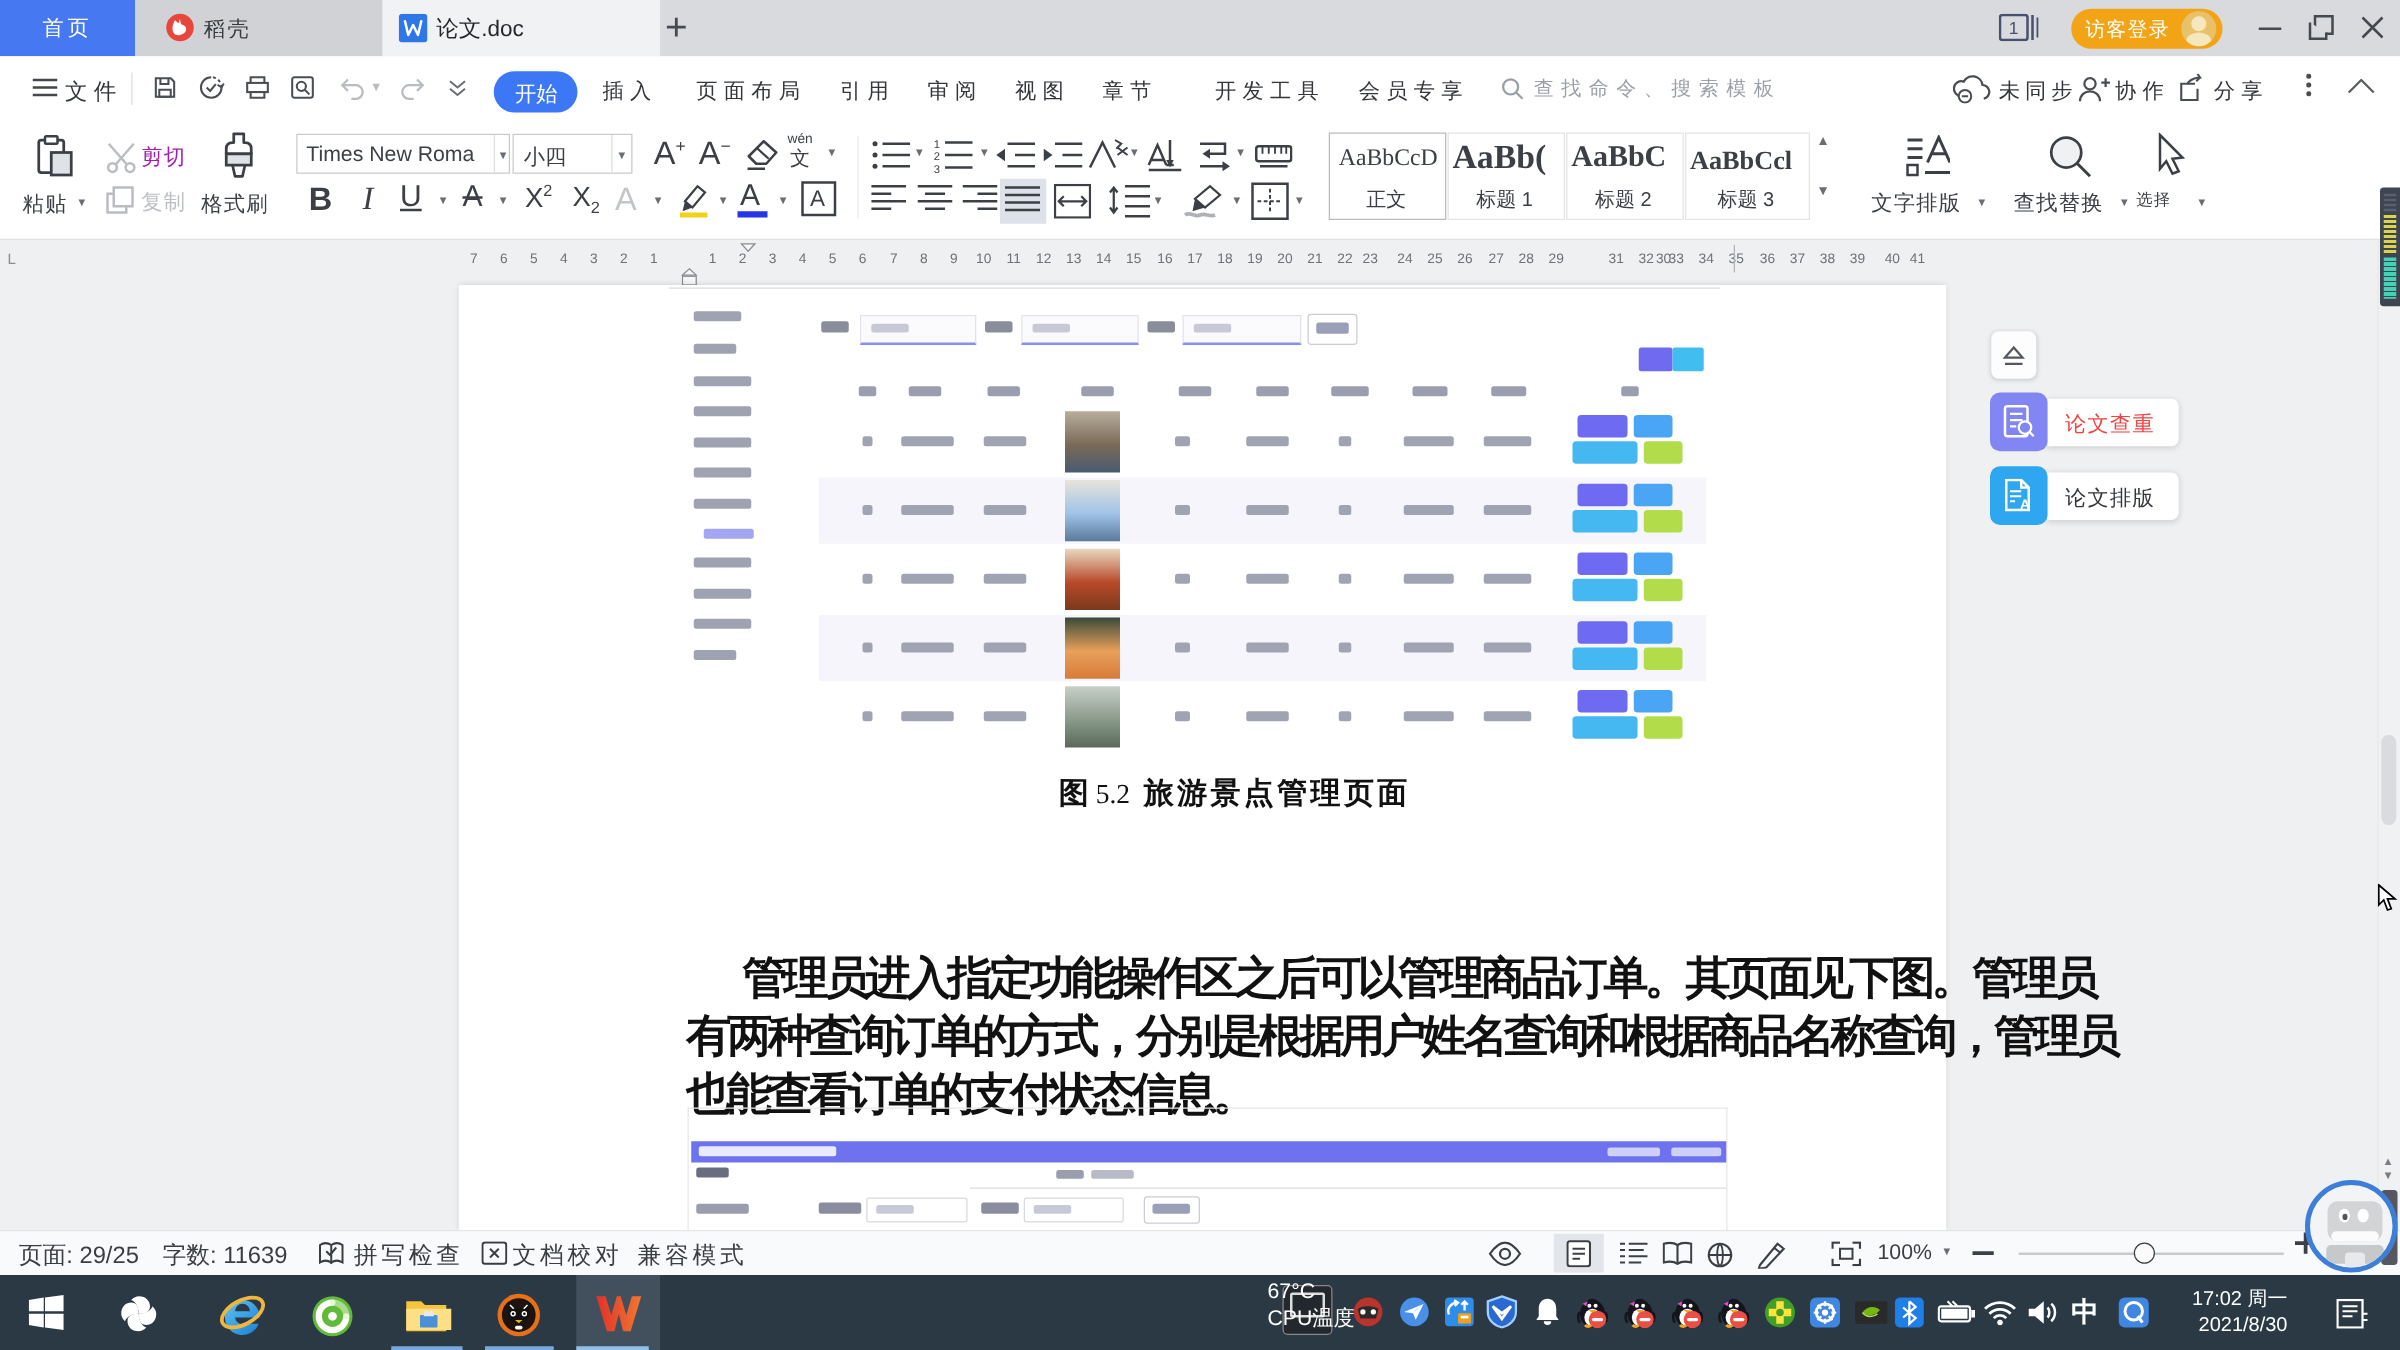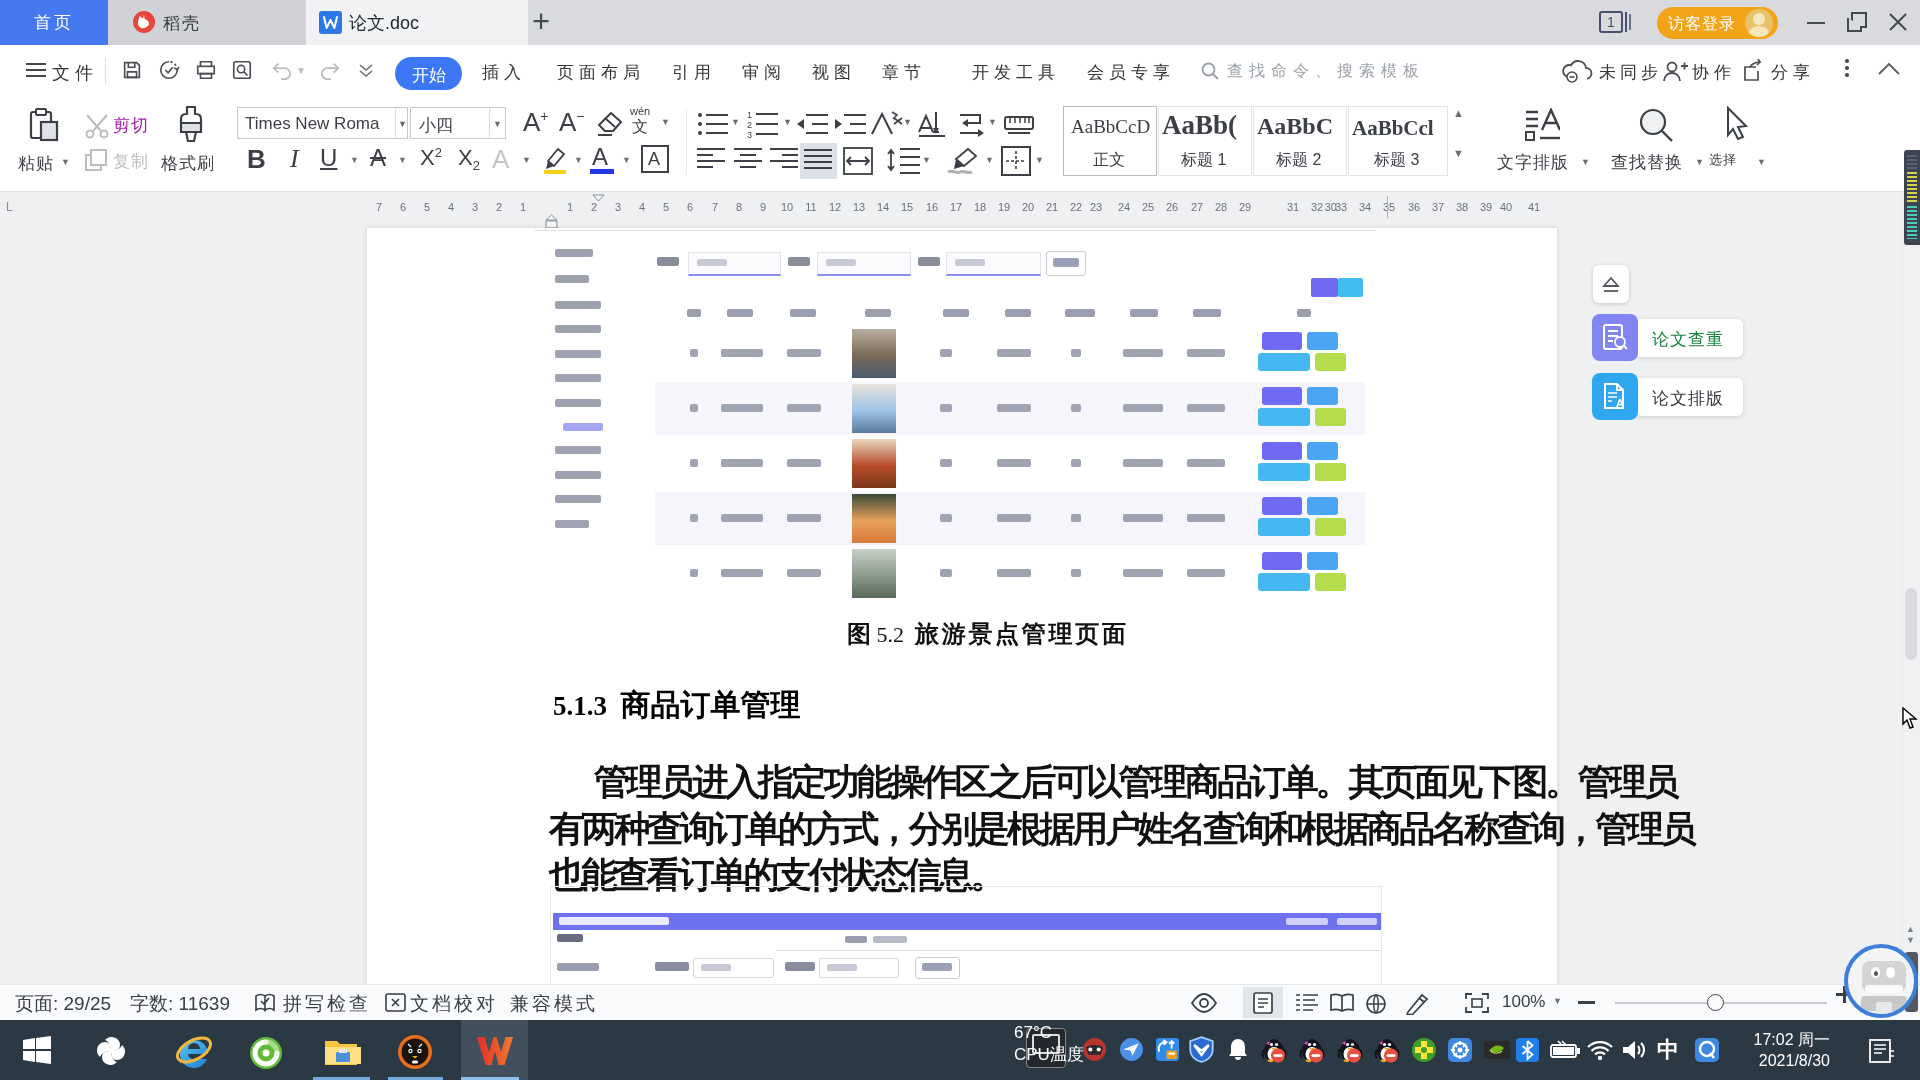--- a/index.html
+++ b/index.html
@@ -358,21 +358,21 @@
         <span class="abs" style="left:1317px;top:5px;width:20px;text-align:right">30</span>
         <span class="abs" style="left:1283px;top:5px;width:20px;text-align:center">31</span>
         <span class="abs" style="left:1307px;top:5px;width:20px;text-align:center">32</span>
         <span class="abs" style="left:1331px;top:5px;width:20px;text-align:center">33</span>
         <span class="abs" style="left:1355px;top:5px;width:20px;text-align:center">34</span>
         <span class="abs" style="left:1379px;top:5px;width:20px;text-align:center">35</span>
         <span class="abs" style="left:1404px;top:5px;width:20px;text-align:center">36</span>
         <span class="abs" style="left:1428px;top:5px;width:20px;text-align:center">37</span>
         <span class="abs" style="left:1452px;top:5px;width:20px;text-align:center">38</span>
         <span class="abs" style="left:1476px;top:5px;width:20px;text-align:center">39</span>
-        <span class="abs" style="left:1500px;top:5px;width:20px;text-align:left">40</span>
+        <span class="abs" style="left:1500px;top:5px;width:20px;text-align:right">40</span>
         <span class="abs" style="left:1524px;top:5px;width:20px;text-align:center">41</span>
       </div>
     <svg class="abs" style="left:592px;top:2px" width="13" height="8" viewBox="0 0 13 8">
         <path d="M1 1h11L6.5 7z" fill="#f5f6f8" stroke="#8a8d91" stroke-width="1"></path>
       </svg>
     <svg class="abs" style="left:545px;top:22px" width="13" height="16" viewBox="0 0 13 16">
         <path d="M6.5 1L12 6H1z" fill="#f5f6f8" stroke="#8a8d91" stroke-width="1"></path>
         <rect x="1" y="7" width="11" height="7" fill="#f5f6f8" stroke="#8a8d91" stroke-width="1"></rect>
       </svg>
     <div class="abs" style="left:1387px;top:4px;width:1px;height:22px;background:#b0b3b7"></div>
@@ -477,21 +477,20 @@
           <div class="abs" style="left:462px;top:339px;width:34px;height:8px;border-radius:2px;background:#a0a3b2;opacity:1"></div>
           <div class="abs" style="left:536px;top:339px;width:10px;height:8px;border-radius:2px;background:#a0a3b2;opacity:1"></div>
           <div class="abs" style="left:588px;top:339px;width:40px;height:8px;border-radius:2px;background:#a0a3b2;opacity:1"></div>
           <div class="abs" style="left:652px;top:339px;width:38px;height:8px;border-radius:2px;background:#a0a3b2;opacity:1"></div>
           <div class="abs" style="left:727px;top:322px;width:40px;height:18px;background:#6f6af2;border-radius:3px"></div>
           <div class="abs" style="left:772px;top:322px;width:31px;height:18px;background:#4aa5f5;border-radius:3px"></div>
           <div class="abs" style="left:723px;top:343px;width:52px;height:18px;background:#45b8f2;border-radius:3px"></div>
           <div class="abs" style="left:780px;top:343px;width:31px;height:18px;background:#b2dc4a;border-radius:3px"></div>
         </div>
       <div id="caption" class="abs" style="left:480px;top:390px;font-size:24px;color:#111;white-space:nowrap"><span style="font-family:'Liberation Sans';font-weight:bold">图</span><span style="font-family:'Liberation Serif';font-size:22px"> 5.2&nbsp; </span><span style="font-family:'Liberation Sans';letter-spacing:2.7px;font-weight:bold">旅游景点管理页面</span></div>
-      <div id="heading" class="abs" style="left:186px;top:457px;font-weight:bold;color:#000"><span style="font-family:'Liberation Serif';font-size:27px">5.1.3&nbsp;&nbsp;</span><span style="font-family:'Liberation Sans';font-size:30px;letter-spacing:0px">商品订单管理</span></div>
       <div class="abs" style="left:227px;top:530px;font-size:36px;font-weight:bold;letter-spacing:-3.2px;color:#111;white-space:nowrap">管理员进入指定功能操作区之后可以管理商品订单。其页面见下图。管理员</div>
       <div class="abs" style="left:182px;top:577px;font-size:36px;font-weight:bold;letter-spacing:-3.3px;color:#111;white-space:nowrap">有两种查询订单的方式，分别是根据用户姓名查询和根据商品名称查询，管理员</div>
       <div class="abs" style="left:182px;top:623px;font-size:36px;font-weight:bold;letter-spacing:-3.6px;color:#111;white-space:nowrap">也能查看订单的支付状态信息。</div>
       <div id="shot2" class="abs" style="left:183px;top:658px;width:832px;height:98px;border:1px solid #e8e8ec;border-bottom:none">
           <div class="abs" style="left:2px;top:26px;width:828px;height:17px;background:#6e72ee"></div>
           <div class="abs" style="left:8px;top:30px;width:110px;height:8px;border-radius:2px;background:#fff;opacity:0.85"></div>
           <div class="abs" style="left:735px;top:31px;width:42px;height:7px;border-radius:2px;background:#d8daf8;opacity:0.9"></div>
           <div class="abs" style="left:786px;top:31px;width:40px;height:7px;border-radius:2px;background:#d8daf8;opacity:0.9"></div>
           <div class="abs" style="left:6px;top:47px;width:26px;height:8px;border-radius:2px;background:#6a6d80;opacity:1"></div>
           <div class="abs" style="left:6px;top:76px;width:42px;height:8px;border-radius:2px;background:#9a9dae;opacity:1"></div>
@@ -509,21 +508,21 @@
         </div>
     </div>
 
     <div class="abs" style="left:1593px;top:73px;width:36px;height:38px;background:#fdfdfe;border-radius:6px;box-shadow:0 1px 4px rgba(0,0,0,0.18)">
       <svg class="abs" style="left:8px;top:9px" width="20" height="20" viewBox="0 0 20 20">
           <path d="M3 12L10 4l7 8z" fill="none" stroke="#55585e" stroke-width="1.8"></path>
           <path d="M3 17h14" stroke="#55585e" stroke-width="1.8"></path>
         </svg>
     </div>
     <div class="abs" style="left:1638px;top:127px;width:105px;height:38px;background:#fff;border-radius:0 6px 6px 0;box-shadow:0 1px 5px rgba(0,0,0,0.15)">
-        <span class="abs" style="left:14px;top:9px;font-size:17px;color:#15803d;letter-spacing:1px">论文查重</span>
+        <span class="abs" style="left:14px;top:9px;font-size:17px;color:#ef4444;letter-spacing:1px">论文查重</span>
       </div>
     <div class="abs" style="left:1592px;top:122px;width:46px;height:47px;background:#8186f2;border-radius:8px">
       <svg class="abs" style="left:10px;top:10px" width="27" height="27" viewBox="0 0 27 27">
           <rect x="2" y="1" width="18" height="24" rx="2" fill="none" stroke="#fff" stroke-width="2"></rect>
           <path d="M6 7h10M6 12h10M6 17h5" stroke="#fff" stroke-width="1.8"></path>
           <circle cx="18" cy="18" r="5" fill="#8186f2" stroke="#fff" stroke-width="1.8"></circle>
           <path d="M21.5 21.5L25 25" stroke="#fff" stroke-width="1.8"></path>
         </svg>
     </div>
     <div class="abs" style="left:1638px;top:186px;width:105px;height:38px;background:#fff;border-radius:0 6px 6px 0;box-shadow:0 1px 5px rgba(0,0,0,0.15)">

